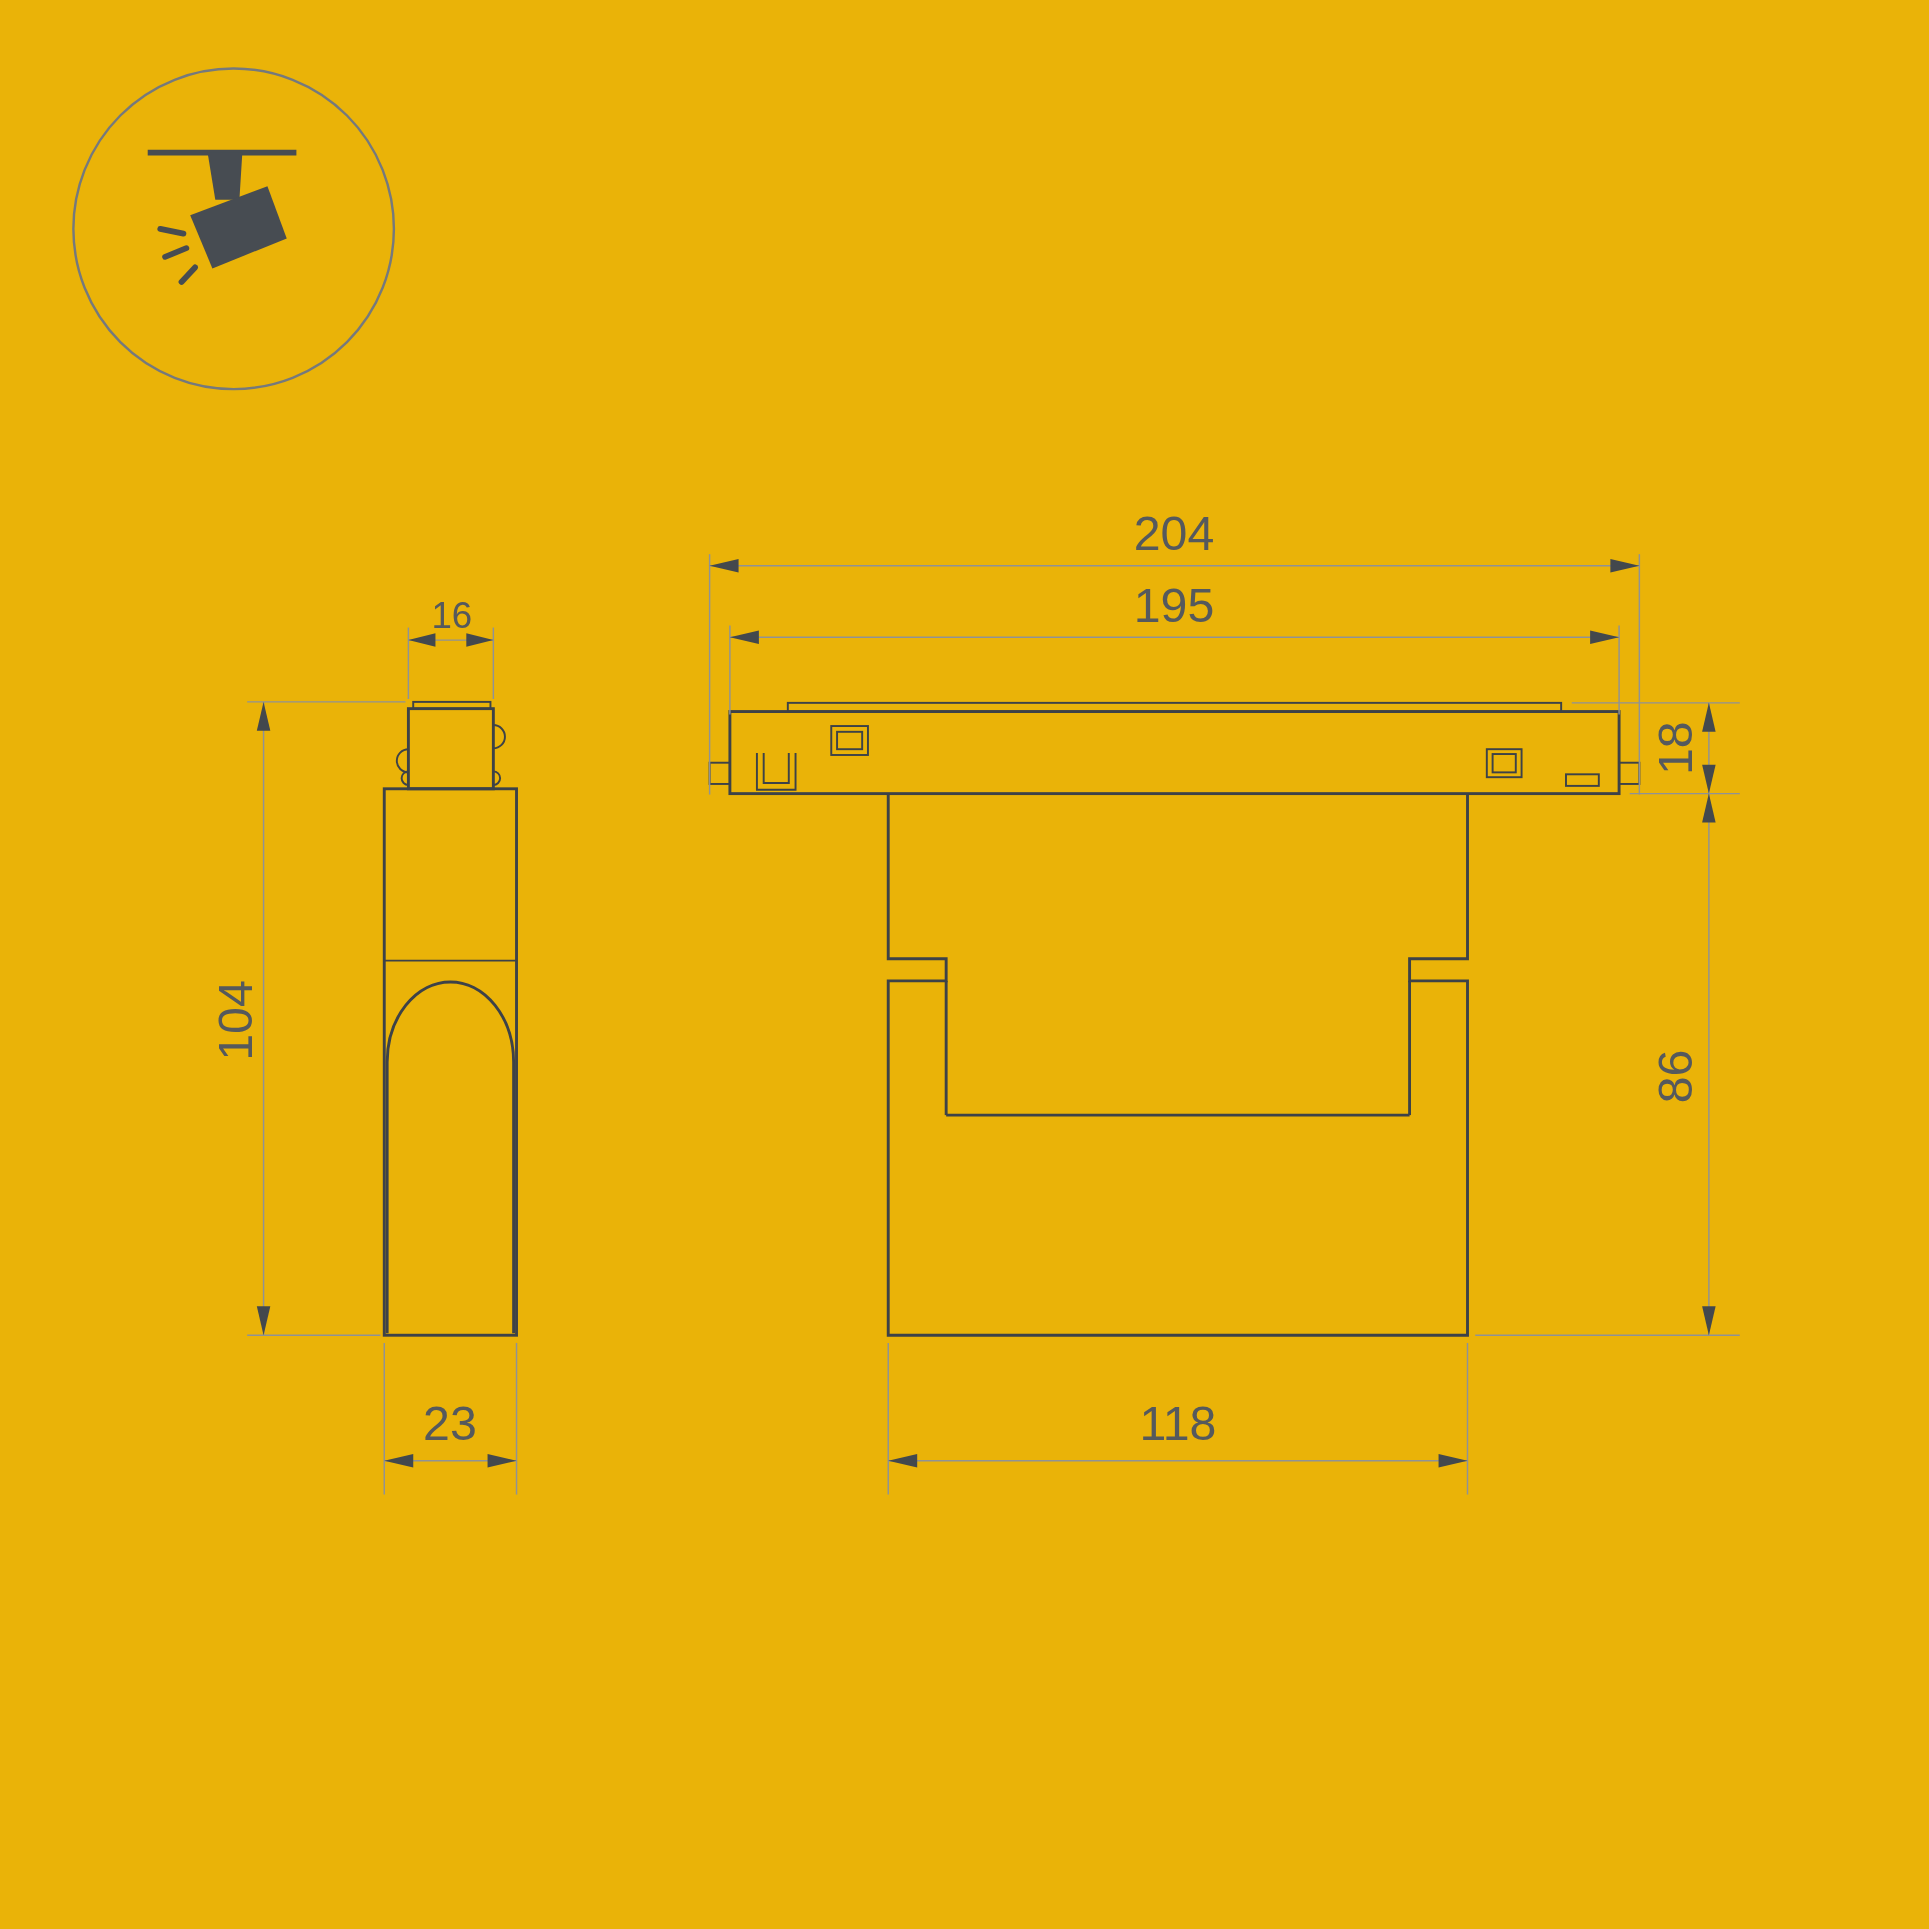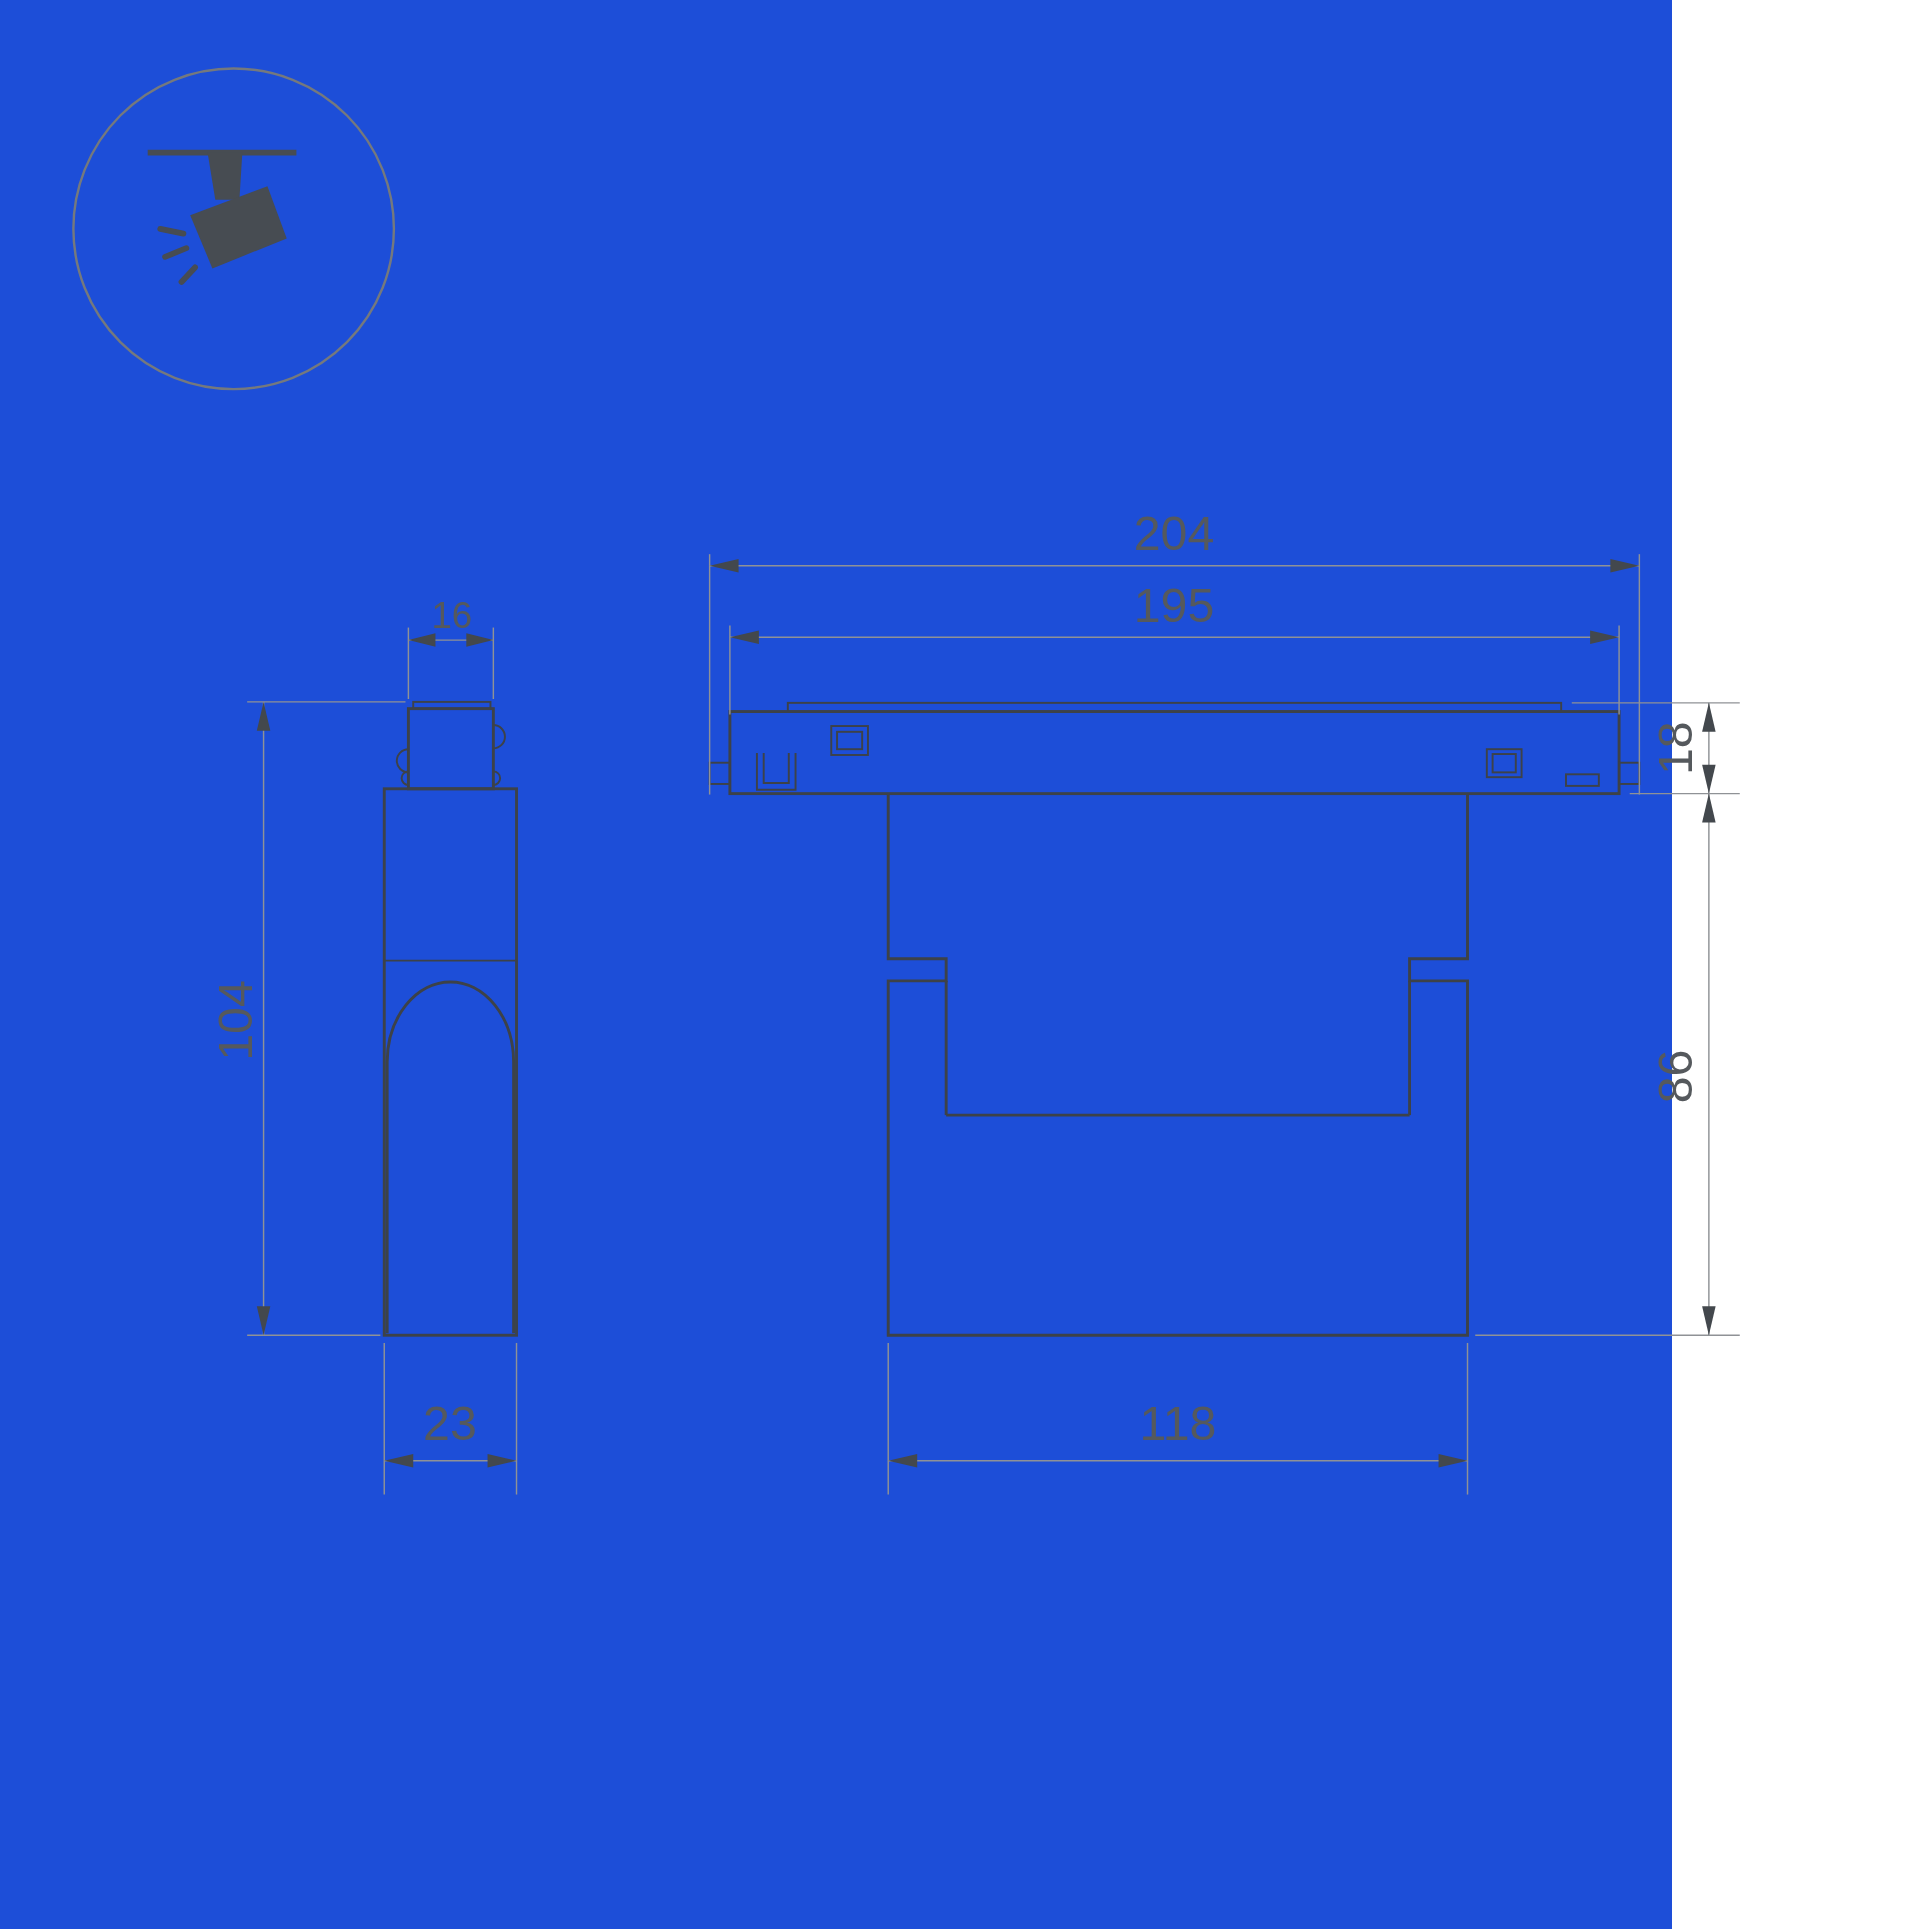--- a/index.html
+++ b/index.html
@@ -1,20 +1,20 @@
 <!DOCTYPE html>
 <html><head>
 <meta charset="utf-8">
 <style>
   html, body { margin: 0; padding: 0; background: #ffffff; }
   .stage {
     position: relative;
-    width: 1672px;
+    width: 1929px;
     height: 1929px;
-    background: #1d4ed8;
+    background: #eab308;
     font-family: "Liberation Sans", sans-serif;
   }
   svg { display: block; width: 1929px; height: 1929px; }
 
   
   .obj        { fill: none; stroke: #3d4248; stroke-width: 3; }
   .obj-thin   { fill: none; stroke: #3d4248; stroke-width: 2; }
 
   
   .icn-circle { fill: none; stroke: #75797d; stroke-width: 2.5; }

